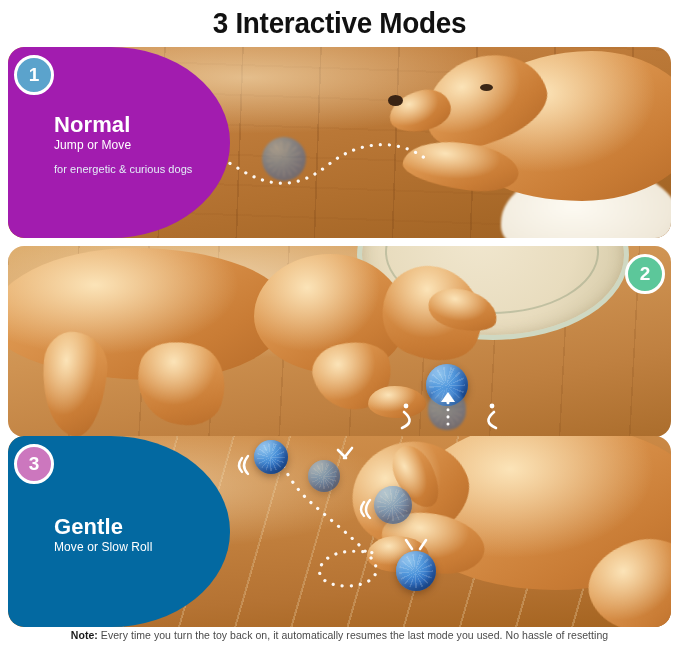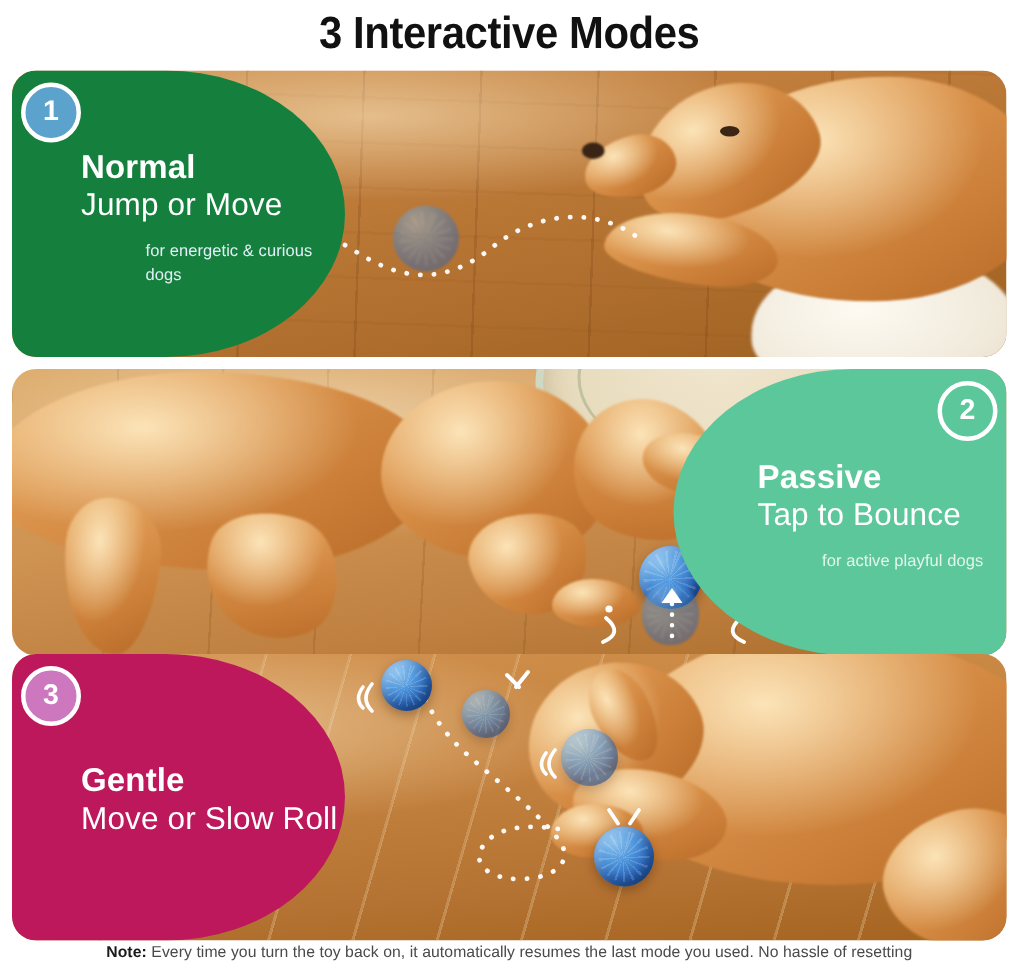--- a/index.html
+++ b/index.html
@@ -164,32 +164,31 @@
   .blob.right .blob-text { left: 56px; }
 
   .mode-title {
     font-size: 22px;
     font-weight: bold;
     color: #ffffff;
     letter-spacing: .1px;
     line-height: 1.12;
   }
   .mode-sub {
-    font-size: 21px;
+    font-size: 12px;
     color: #ffffff;
     letter-spacing: .1px;
     line-height: 1.35;
     margin-top: 0;
   }
   .mode-desc {
     font-size: 11px;
     line-height: 1.42;
     margin-top: 9px;
     letter-spacing: .05px;
-    margin-left: 43px;
   }
 
   
   .badge {
     position: absolute;
     width: 40px;
     height: 40px;
     border-radius: 50%;
     border: 3px solid #ffffff;
     display: flex;
@@ -250,21 +249,21 @@
     <div class="ball ghost" style="left:254px; top:90px; width:44px; height:44px;"></div>
 
     <svg class="dotpath" viewBox="0 0 663 191" preserveAspectRatio="none">
       <path d="M22,152 q10,10 -4,16" fill="none" stroke="#fff" stroke-width="2.6" stroke-linecap="round"></path>
       <circle cx="24" cy="146" r="2.4" fill="#fff"></circle>
       <path d="M108,156 q12,10 -2,16" fill="none" stroke="#fff" stroke-width="2.6" stroke-linecap="round"></path>
       <circle cx="112" cy="150" r="2.4" fill="#fff"></circle>
     </svg>
   </div>
 
-  <div class="blob left" style="background:#15803d;">
+  <div class="blob left" style="background:#a21caf;">
     <div class="blob-text">
       <div class="mode-title">Normal</div>
       <div class="mode-sub">Jump or Move</div>
       <div class="mode-desc" style="color:#e3eff7;">for energetic &amp; curious dogs</div>
     </div>
   </div>
 
   <div class="badge" style="left:6px; top:8px; background:#5BA3CC;">
     <span>1</span>
   </div>
@@ -307,27 +306,20 @@
     <svg class="dotpath" viewBox="0 0 663 191" preserveAspectRatio="none">
       <path d="M440,178 L440,152" stroke="#fff" stroke-width="3" stroke-linecap="round" stroke-dasharray="0.1 7"></path>
       <path d="M433,156 L440,146 L447,156 Z" fill="#ffffff"></path>
       <path d="M396,166 q12,10 -2,16" fill="none" stroke="#fff" stroke-width="2.6" stroke-linecap="round"></path>
       <circle cx="398" cy="160" r="2.4" fill="#fff"></circle>
       <path d="M486,166 q-12,10 2,16" fill="none" stroke="#fff" stroke-width="2.6" stroke-linecap="round"></path>
       <circle cx="484" cy="160" r="2.4" fill="#fff"></circle>
     </svg>
   </div>
 
-  <div class="blob right" style="background:#5CC79A;">
-    <div class="blob-text">
-      <div class="mode-title">Passive</div>
-      <div class="mode-sub">Tap to Bounce</div>
-      <div class="mode-desc" style="color:#e2f6ee;">for active playful dogs</div>
-    </div>
-  </div>
 
   <div class="badge" style="right:6px; top:8px; background:#5CC79A;">
     <span>2</span>
   </div>
 </div>
 
 <div class="panel" id="panel-3">
 
   <div class="photo">
     <div class="floor f3"></div>
@@ -361,21 +353,21 @@
     <div class="ball" style="left:388px; top:115px; width:40px; height:40px;"></div>
 
     <svg class="dotpath" viewBox="0 0 663 191" preserveAspectRatio="none">
       <path d="M234,22 q-6,8 0,14 M240,20 q-8,10 0,18" fill="none" stroke="#fff" stroke-width="2.4" stroke-linecap="round"></path>
       <path d="M356,66 q-6,8 0,14 M362,64 q-8,10 0,18" fill="none" stroke="#fff" stroke-width="2.4" stroke-linecap="round"></path>
       <path d="M398,104 l6,9 M418,104 l-6,9" fill="none" stroke="#fff" stroke-width="2.6" stroke-linecap="round"></path>
       <path d="M330,14 l8,8 M344,12 l-8,10" fill="none" stroke="#fff" stroke-width="2.6" stroke-linecap="round"></path>
     </svg>
   </div>
 
-  <div class="blob left" style="background:#be185d;">
+  <div class="blob left" style="background:#0369a1;">
     <div class="blob-text">
       <div class="mode-title">Gentle</div>
       <div class="mode-sub">Move or Slow Roll</div>
     </div>
   </div>
 
   <div class="badge" style="left:6px; top:8px; background:#CC77BE;">
     <span>3</span>
   </div>
 </div>

